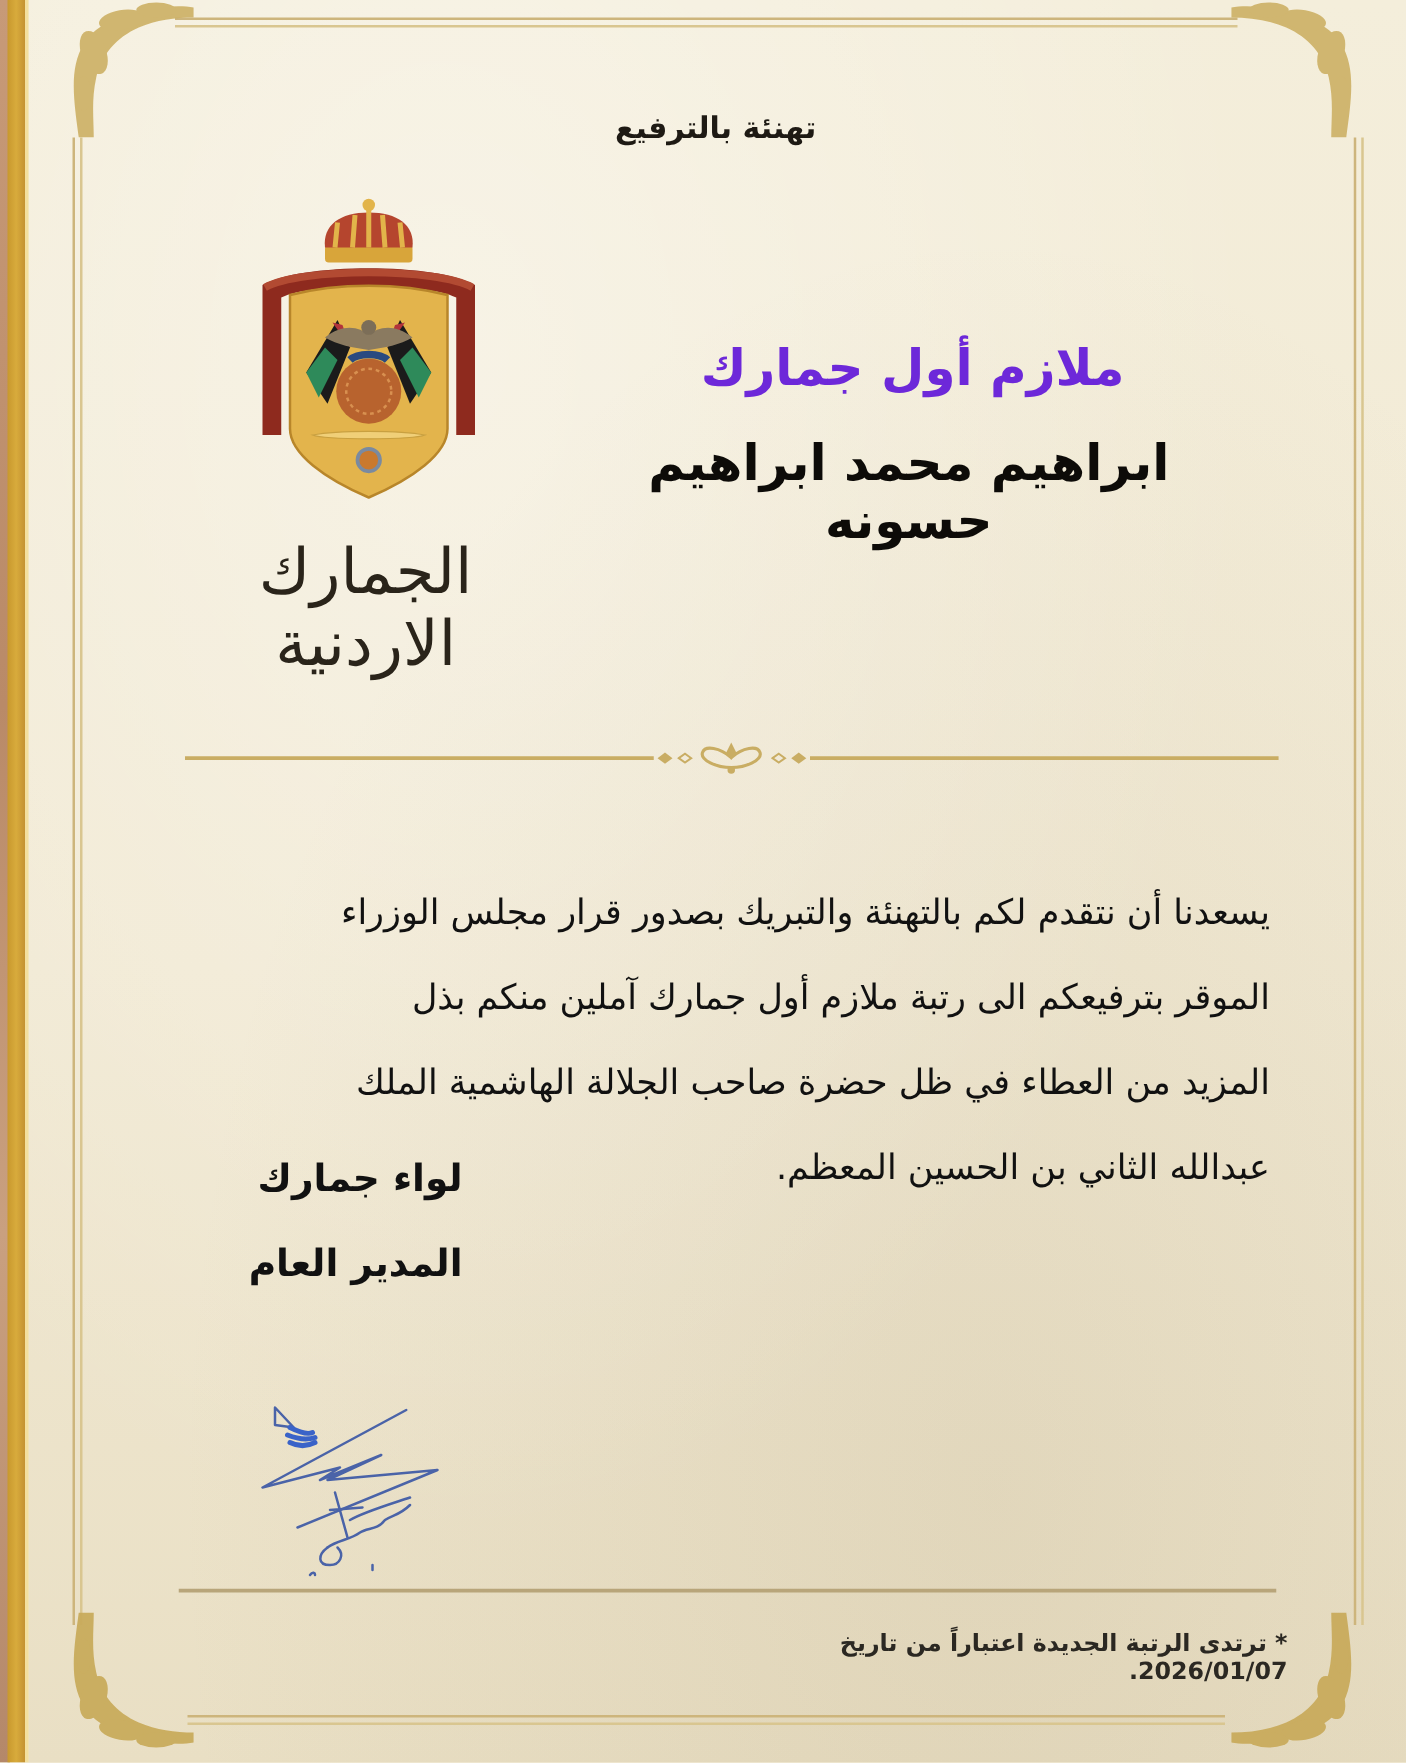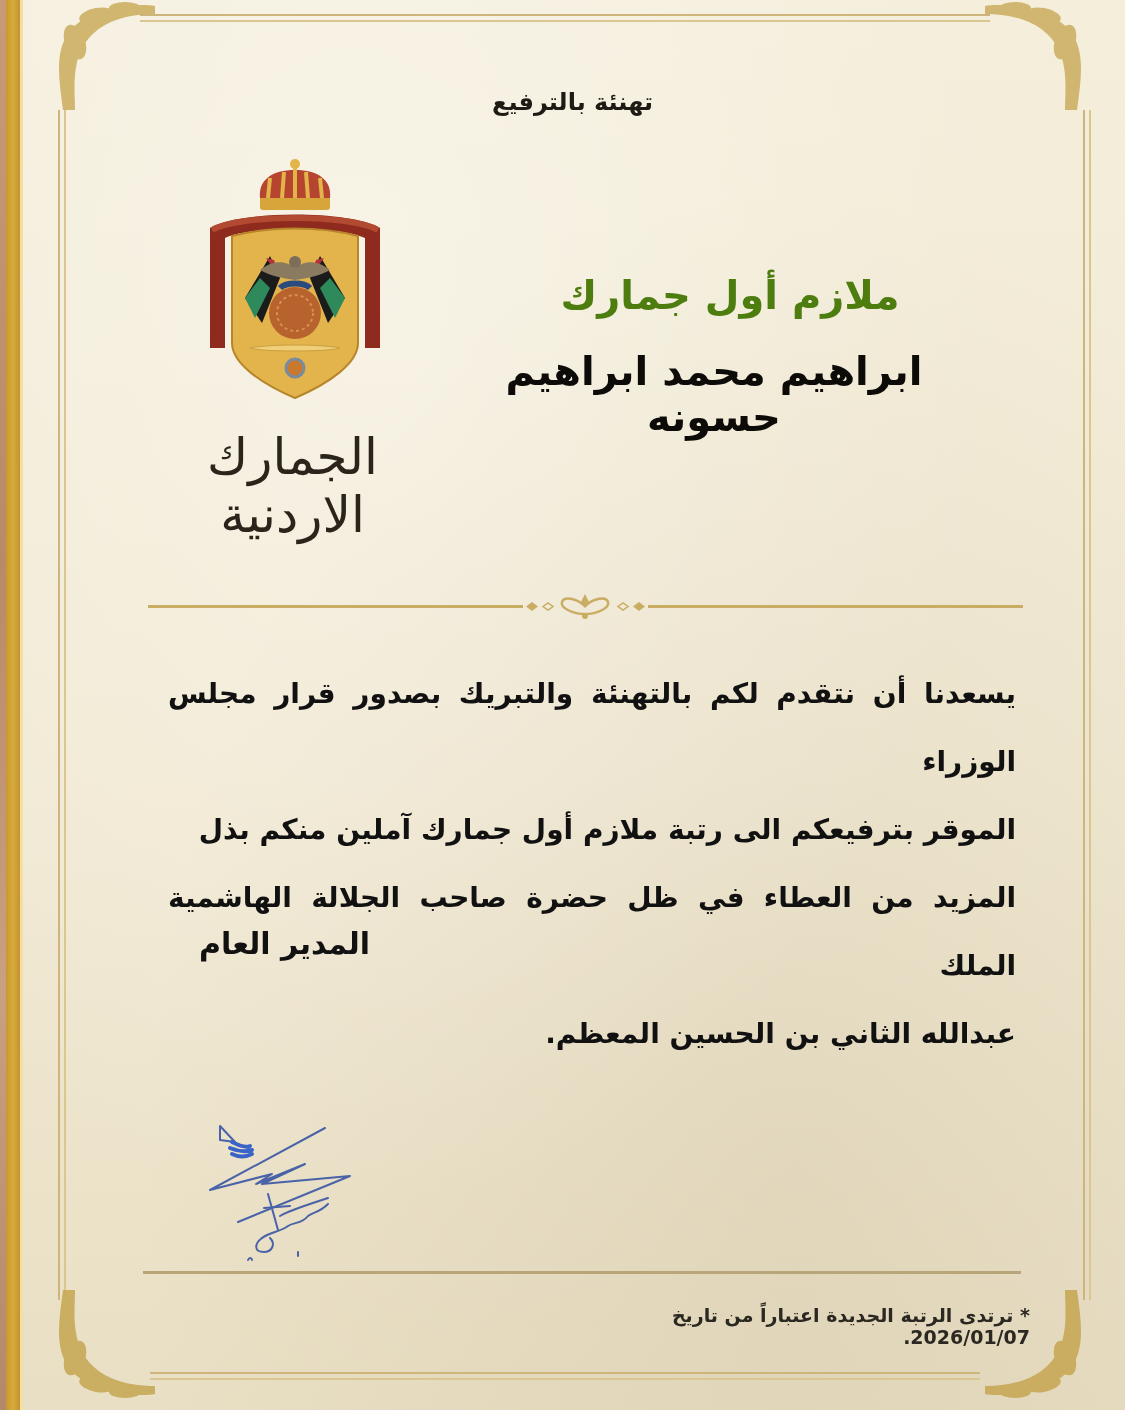--- a/index.html
+++ b/index.html
@@ -46,33 +46,33 @@
     .emblem {
       position: absolute; left: 200px; top: 158px; width: 190px; height: 245px;
     }
     .org-name {
       position: absolute; left: 145px; top: 428px; width: 295px; text-align: center;
       font-family: "DejaVu Serif", serif; font-size: 50px; color: #2a241a; direction: rtl;
       letter-spacing: 1px;
     }
     .rank-heading {
       position: absolute; left: 480px; top: 272px; width: 500px; text-align: center;
-      font-size: 40px; font-weight: bold; color: #4d7c0f; direction: rtl;
+      font-size: 40px; font-weight: bold; color: #6d28d9; direction: rtl;
     }
     .name-heading {
-      position: absolute; left: 454px; top: 348px; width: 520px; text-align: center;
+      position: absolute; left: 467px; top: 348px; width: 520px; text-align: center;
       font-size: 40px; font-weight: bold; color: #0d0b08; direction: rtl;
     }
     .divider {
       position: absolute; left: 148px; top: 592px; width: 875px; height: 30px;
     }
     .body-text {
-      position: absolute; left: 168px; top: 660px; width: 848px;
+      position: absolute; left: 168px; top: 696px; width: 848px;
       direction: rtl; text-align: justify; text-align-last: right;
-      font-size: 28px; font-weight: bold; color: #111; line-height: 68px;
+      font-size: 28px; font-weight: normal; color: #111; line-height: 68px;
     }
     .sig-block {
       position: absolute; left: 150px; top: 918px; width: 220px; direction: rtl; text-align: right;
       font-size: 30px; font-weight: bold; color: #111;
     }
     .sig-block div { height: 68px; line-height: 52px; }
     .signature {
       position: absolute; left: 190px; top: 1112px; width: 180px; height: 160px;
     }
     .footer-line {
@@ -205,20 +205,21 @@
 </div>
 
 <div class="body-text">
   <div>يسعدنا أن نتقدم لكم بالتهنئة والتبريك بصدور قرار مجلس الوزراء</div>
   <div>الموقر بترفيعكم الى رتبة ملازم أول جمارك آملين منكم بذل</div>
   <div>المزيد من العطاء في ظل حضرة صاحب الجلالة الهاشمية الملك</div>
   <div>عبدالله الثاني بن الحسين المعظم.</div>
 </div>
 
 <div class="sig-block">
+  <div>لواء جمارك</div>
   <div>المدير العام</div>
 </div>
 
 <div class="signature">
   <svg viewBox="0 0 180 160" width="180" height="160">
     <g fill="none" stroke="#4a63a8" stroke-width="2" stroke-linecap="round" stroke-linejoin="round">
       <path d="M30 14 L45 30 L30 28 Z"></path>
       <path d="M42 30 C50 34 56 36 60 34 M40 36 C50 40 56 40 62 38 M42 42 C50 46 56 45 62 42" stroke="#3a63c8" stroke-width="4"></path>
       <path d="M135 16 L20 78 L82 62 L66 72 L115 52 L72 72 L160 64 L48 110"></path>
       <path d="M78 82 L88 118 M74 96 L100 94 M90 104 C100 98 120 92 138 86"></path>

